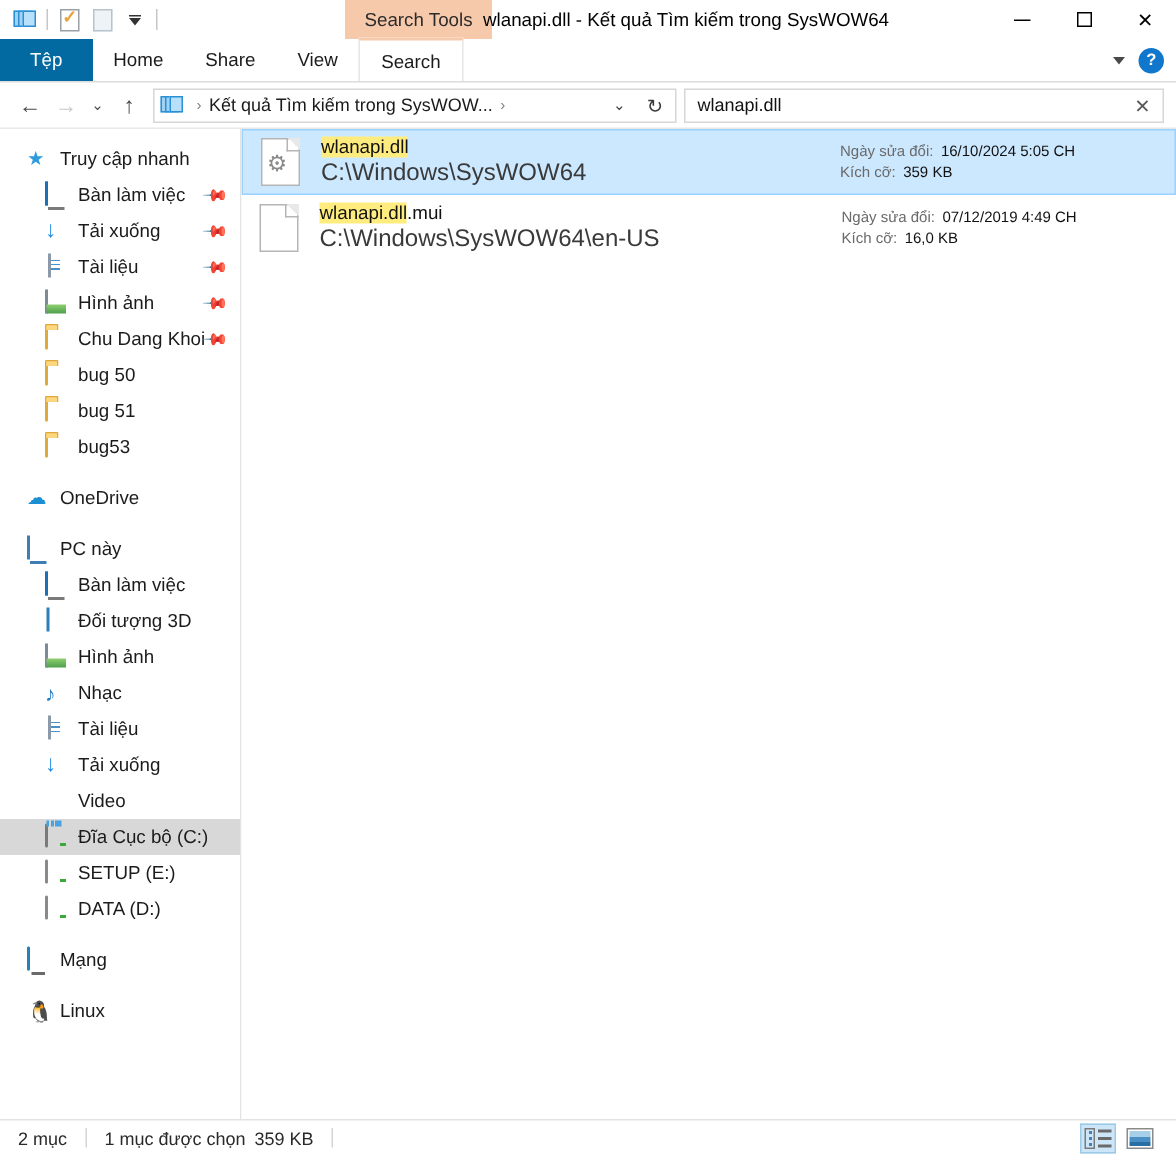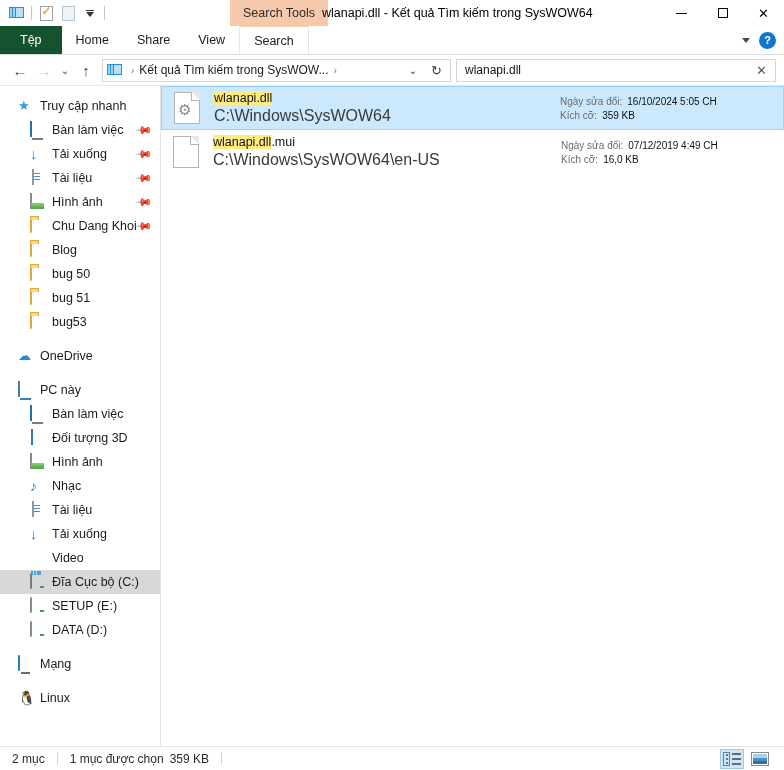--- a/index.html
+++ b/index.html
@@ -61,21 +61,21 @@
 
   
   .ribbon {
     height: 29px; display: flex; align-items: stretch;
     border-bottom: 1px solid #dcdcdc; position: relative; background: #fff; flex: none;
   }
   .tab {
     display: flex; align-items: center; padding: 0 14px;
     font-size: 12.5px; color: #1b1b1b; position: relative; cursor: default;
   }
-  .tab-file { background: #14532d; color: #fff; padding: 0 20px; }
+  .tab-file { background: #0369a1; color: #fff; padding: 0 20px; }
   .tab-ctx-active {
     border-left: 1px solid #e6e6e6; border-right: 1px solid #e6e6e6;
     border-top: 2px solid #f7c9ab; margin-top: -1px; background: #fff;
   }
   .ribbon-right { margin-left: auto; display: flex; align-items: center; gap: 2px; padding-right: 8px; }
   .chev-dn {
     width: 0; height: 0; border-left: 4px solid transparent; border-right: 4px solid transparent;
     border-top: 5px solid #4a4a4a;
   }
   .help-btn {
@@ -372,24 +372,20 @@
       </div>
       <div class="nav-item child">
         <span class="nav-ico"><span class="ic-pic"></span></span>
         <span class="nav-label">Hình ảnh</span>
         <span class="pin">📌</span>
       </div>
       <div class="nav-item child">
         <span class="nav-ico"><span class="ic-folder"></span></span>
         <span class="nav-label">Chu Dang Khoi</span>
         <span class="pin">📌</span>
-      </div>
-      <div class="nav-item child">
-        <span class="nav-ico"><span class="ic-folder"></span></span>
-        <span class="nav-label">Blog</span>
       </div>
       <div class="nav-item child">
         <span class="nav-ico"><span class="ic-folder"></span></span>
         <span class="nav-label">bug 50</span>
       </div>
       <div class="nav-item child">
         <span class="nav-ico"><span class="ic-folder"></span></span>
         <span class="nav-label">bug 51</span>
       </div>
       <div class="nav-item child">

